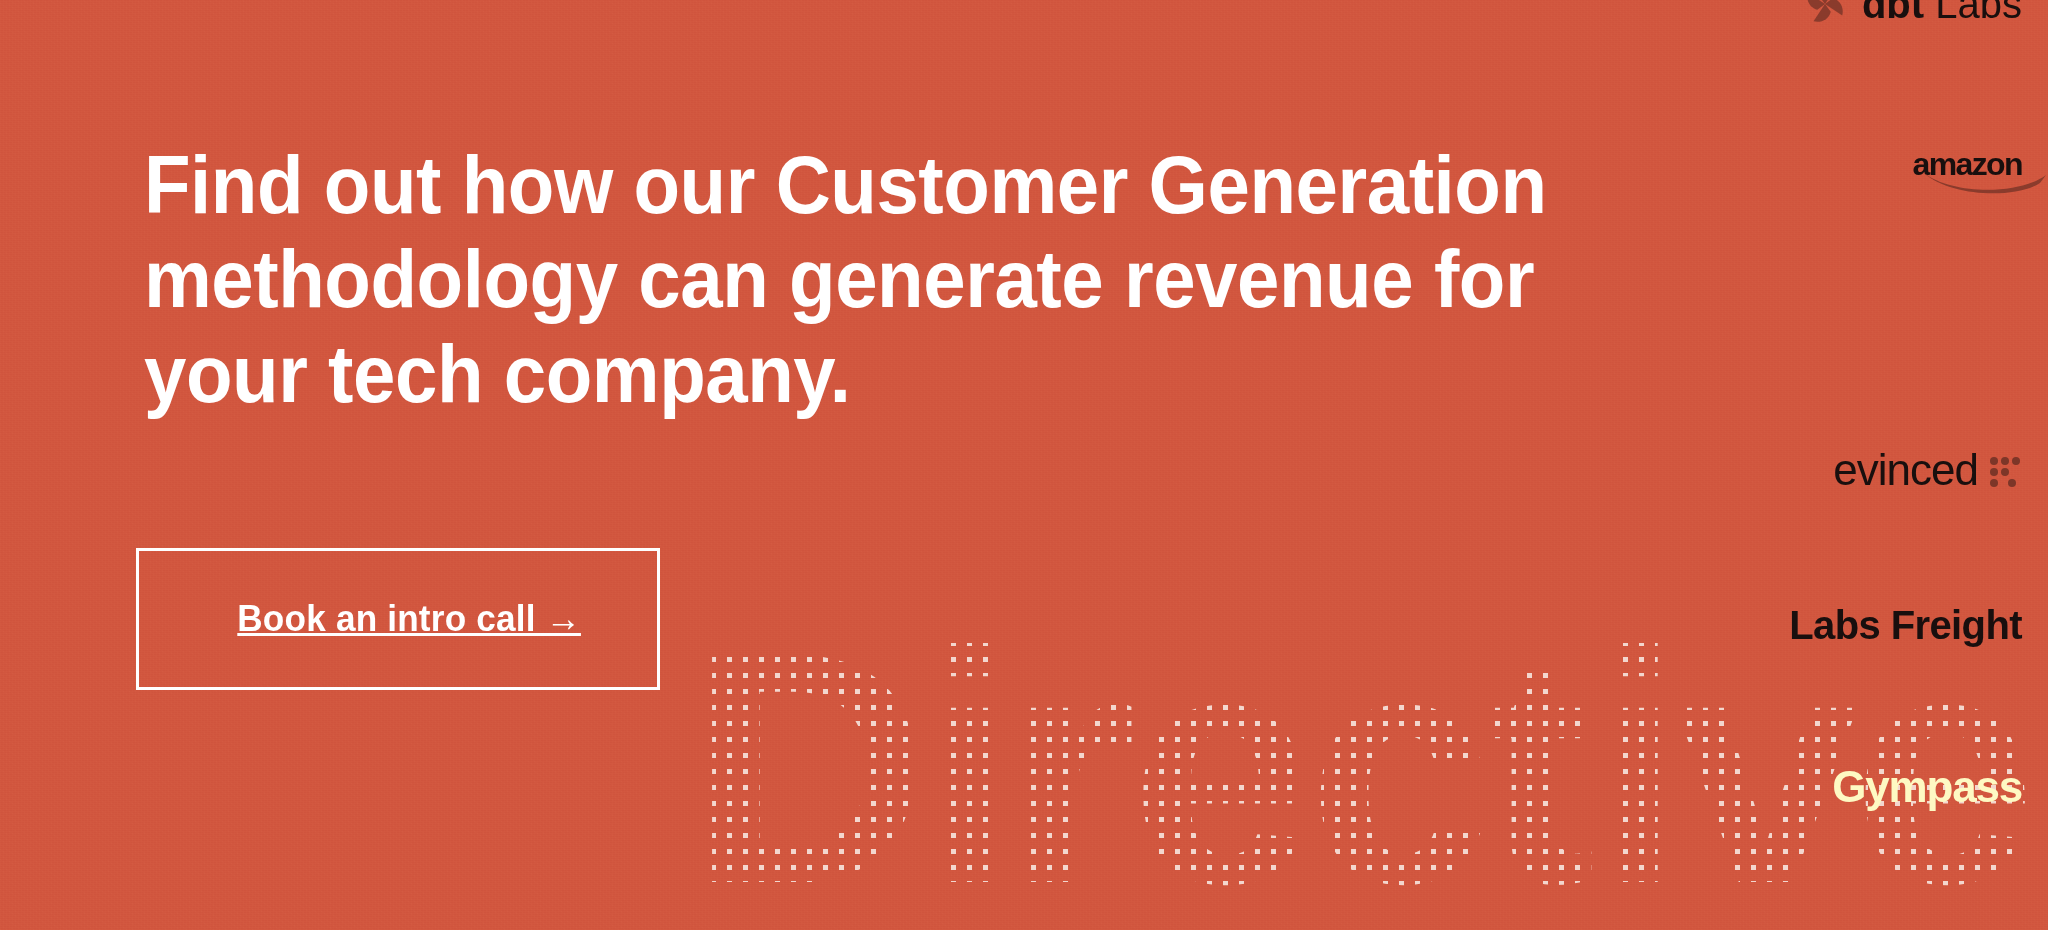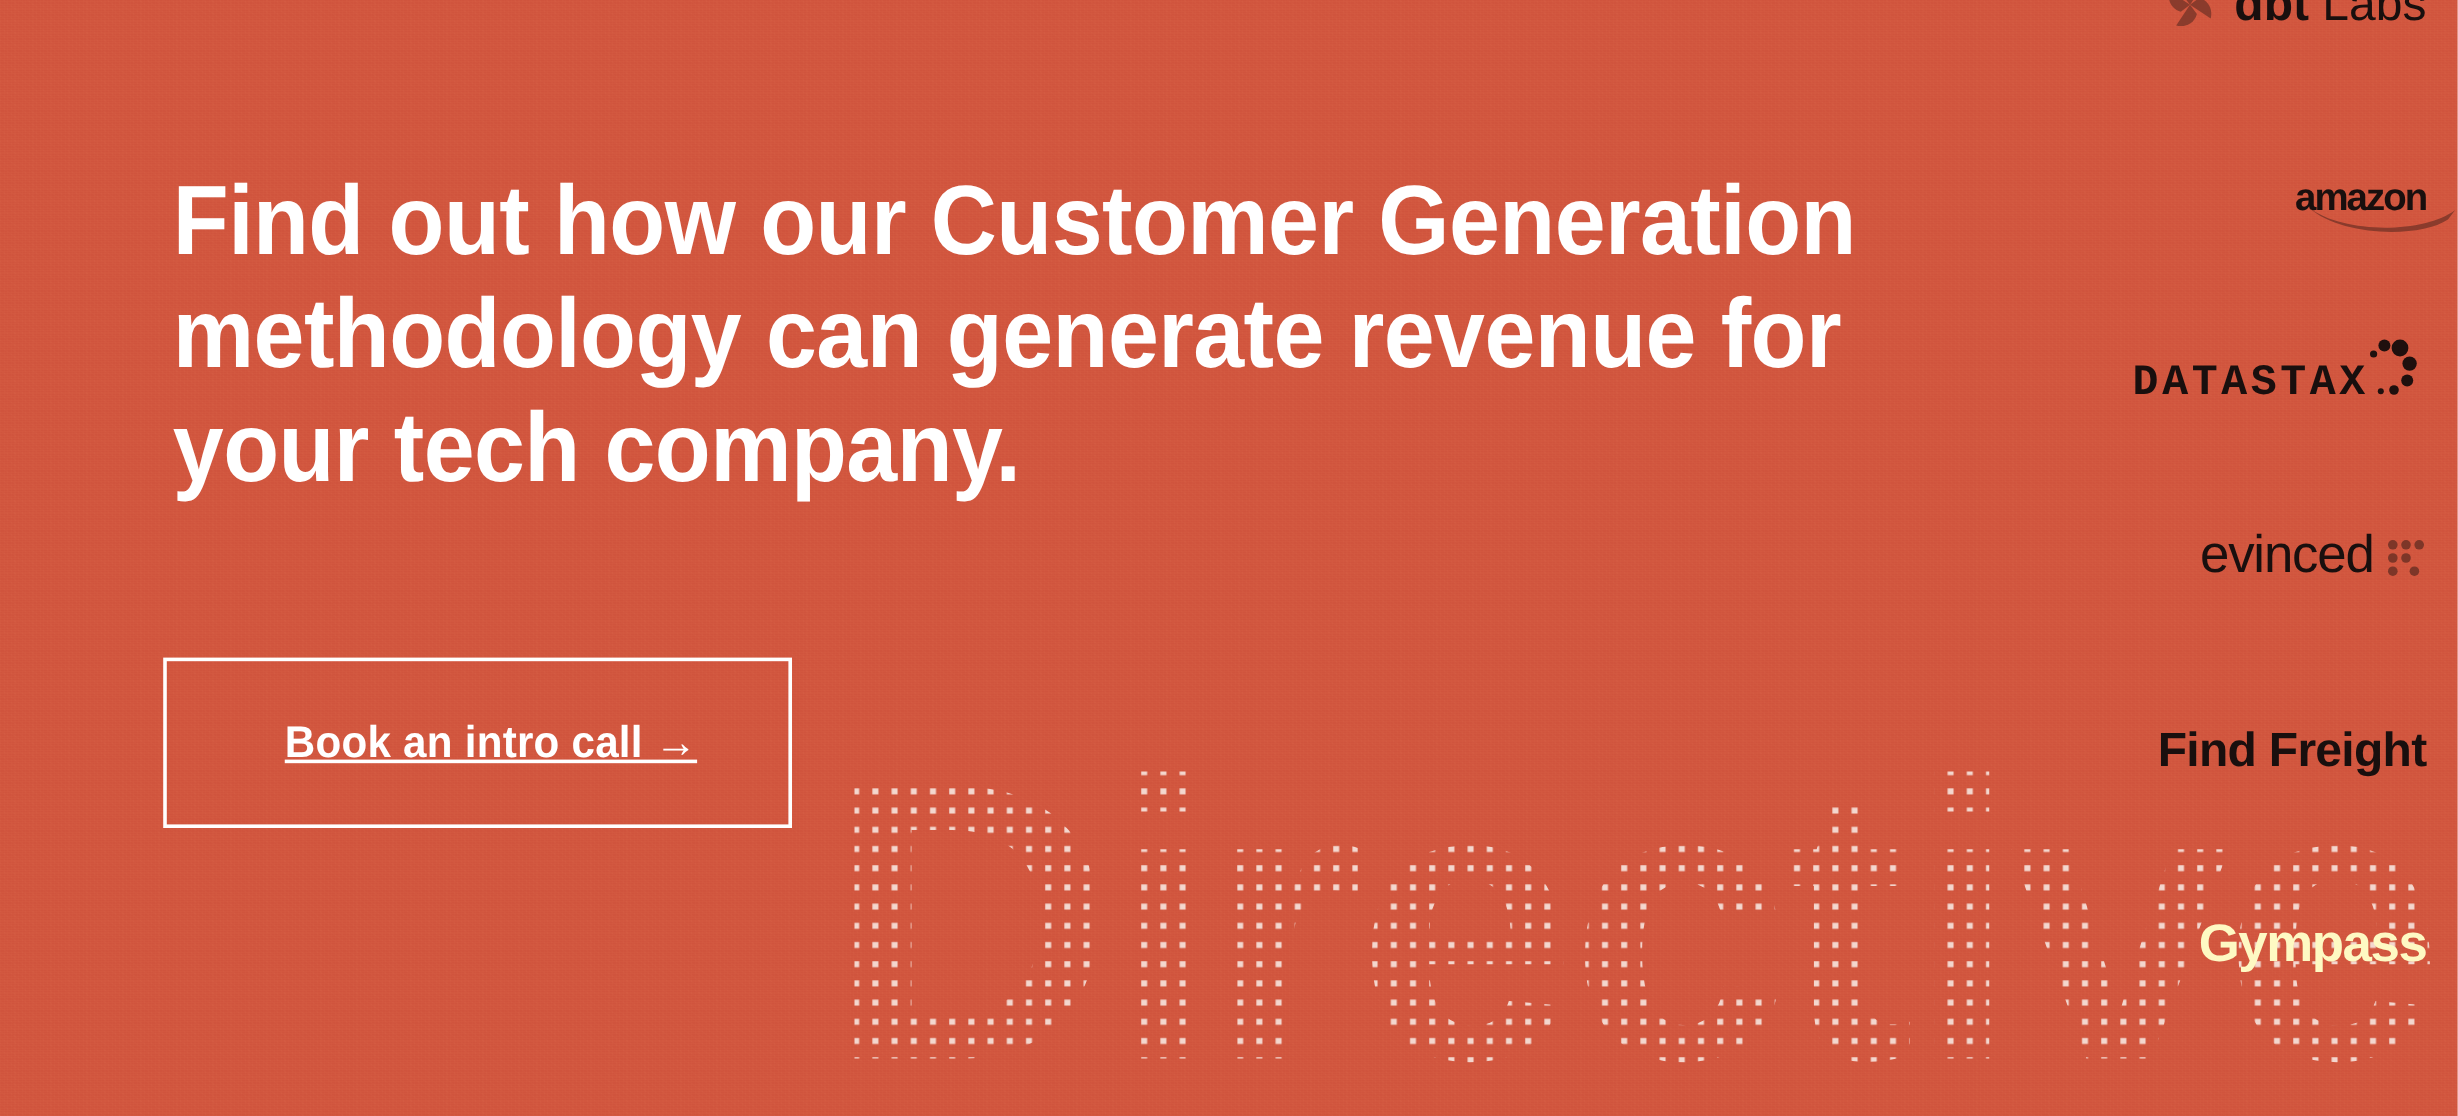--- a/index.html
+++ b/index.html
@@ -91,21 +91,21 @@
     height:60px;
     display:flex;
     align-items:center;
     justify-content:flex-end;
     color:#1a1110;
     white-space:nowrap;
   }
   .logo-dbt    { top:-26px; }
   .logo-amazon { top:134px; }
   .logo-datastax{ top:288px; }
-  .logo-evinced{ top:428px;align-items:flex-end; }
+  .logo-evinced{ top:440px; }
   .logo-uber   { top:595px; }
   .logo-gympass{ top:757px; }
   .logo-partial{ top:905px; }
 
   
   .dbt-wrap{ display:flex; align-items:center; gap:14px; }
   .dbt-mark{ width:46px; height:46px; }
   .dbt-text{ font-size:40px; font-weight:700; color:#190f0e; }
   .dbt-text .light{ font-weight:400; }
 
@@ -214,56 +214,40 @@
       <div class="amz">
         <span class="amz-word">amazon</span>
         <span class="amz-smile">
           <svg viewBox="0 0 132 26" xmlns="http://www.w3.org/2000/svg">
             <path d="M4 4 C32 26 100 26 126 6 L120 14 C96 30 30 28 4 4 Z" fill="#8a3b2c"></path>
           </svg>
         </span>
       </div>
     </div>
 
-    <div class="logo logo-datastax">
-      <div class="ds">
-        <span class="ds-word">DATASTAX</span>
-        <span class="ds-dots">
-          <svg viewBox="0 0 60 60" xmlns="http://www.w3.org/2000/svg">
-            <circle cx="16" cy="16" r="3" fill="#1f100e"></circle>
-            <circle cx="25" cy="9" r="5" fill="#1f100e"></circle>
-            <circle cx="38" cy="11" r="7" fill="#1f100e"></circle>
-            <circle cx="46" cy="24" r="6" fill="#1f100e"></circle>
-            <circle cx="44" cy="38" r="5" fill="#1f100e"></circle>
-            <circle cx="33" cy="46" r="4" fill="#1f100e"></circle>
-            <circle cx="22" cy="47" r="2.5" fill="#1f100e"></circle>
-          </svg>
-        </span>
-      </div>
-    </div>
 
     <div class="logo logo-evinced">
       <div class="ev">
         <span class="ev-word">evinced</span>
         <span class="ev-dots">
           <svg viewBox="0 0 34 34" xmlns="http://www.w3.org/2000/svg">
             <circle cx="6" cy="6" r="4" fill="#7d3628"></circle>
             <circle cx="17" cy="6" r="4" fill="#7d3628"></circle>
             <circle cx="28" cy="6" r="4" fill="#7d3628"></circle>
             <circle cx="6" cy="17" r="4" fill="#7d3628"></circle>
             <circle cx="17" cy="17" r="4" fill="#7d3628"></circle>
             <circle cx="6" cy="28" r="4" fill="#7d3628"></circle>
             <circle cx="24" cy="28" r="4" fill="#7d3628"></circle>
           </svg>
         </span>
       </div>
     </div>
 
     <div class="logo logo-uber">
-      <span class="uf">Find Freight</span>
+      <span class="uf">Labs Freight</span>
     </div>
 
     <div class="logo logo-gympass">
       <span class="gp">Gympass</span>
     </div>
 
     <div class="logo logo-partial">
       <span class="partial-mark">
         <svg viewBox="0 0 90 40" xmlns="http://www.w3.org/2000/svg">
           <path d="M20 40 C20 22 44 14 60 26 L60 40 Z" fill="#8a3b2c"></path>

